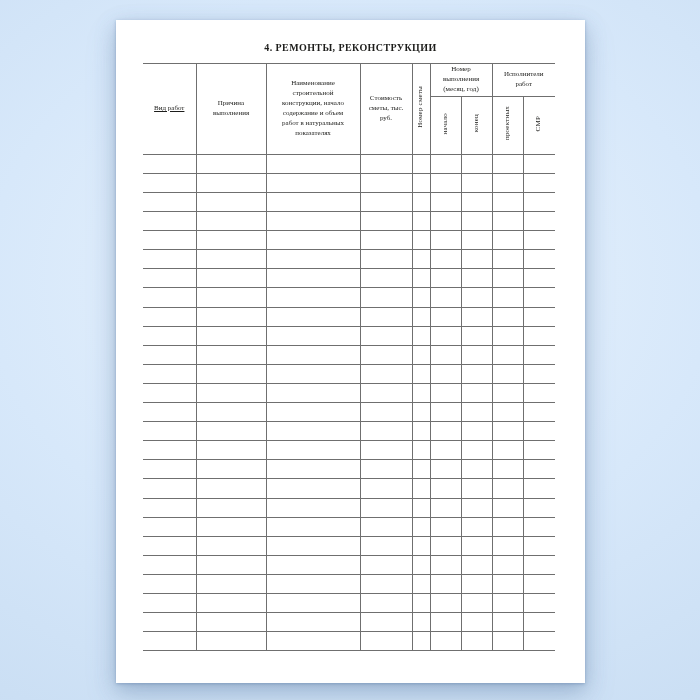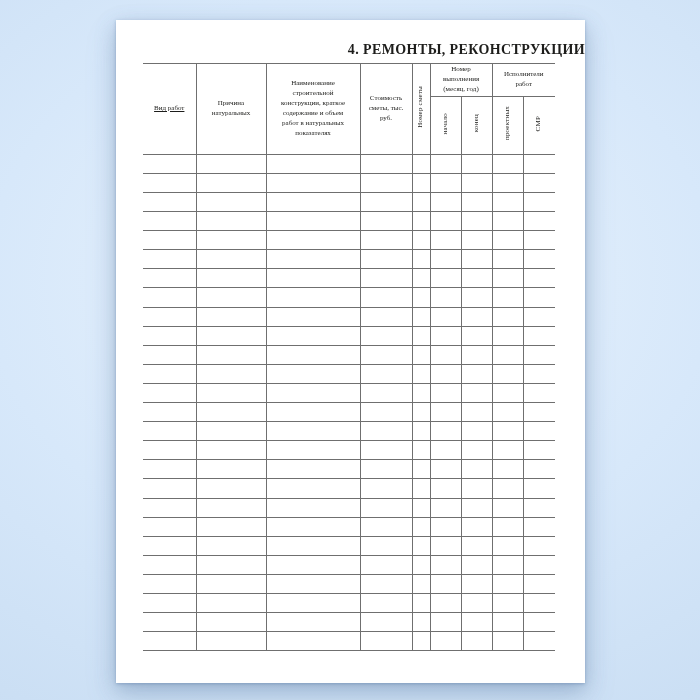--- a/index.html
+++ b/index.html
@@ -29,22 +29,22 @@
     box-shadow: 0 1px 3px rgba(90,120,160,.45),
                 0 6px 18px rgba(90,120,160,.35),
                 0 14px 30px rgba(90,120,160,.18);
   }
 
   .doc-title {
     position: absolute;
     top: 22px;
     left: 0;
     width: 100%;
-    text-align: right;
-    font-size: 14px;
+    text-align: center;
+    font-size: 10px;
     font-weight: bold;
     letter-spacing: 0.4px;
     white-space: pre-line;
   }
 
   table.form {
     position: absolute;
     left: 27px;
     top: 43px;
     width: 412px;
@@ -105,24 +105,24 @@
       <col class="c5">
         <col class="c6">
         <col class="c7">
         <col class="c8">
         <col class="c9">
     </colgroup>
     <thead>
       <tr class="group-row">
         <th rowspan="2">Вид работ</th>
         <th rowspan="2">Причина
-натуральных</th>
+выполнения</th>
         <th rowspan="2">Наименование
 строительной
-конструкции, краткое
+конструкции, начало
 содержание и объем
 работ в натуральных
 показателях</th>
         <th rowspan="2">Стоимость
 сметы, тыс.
 руб.</th>
         <th rowspan="2"><span class="vert">Номер сметы</span></th>
         <th colspan="2">Номер
 выполнения
 (месяц, год)</th>

